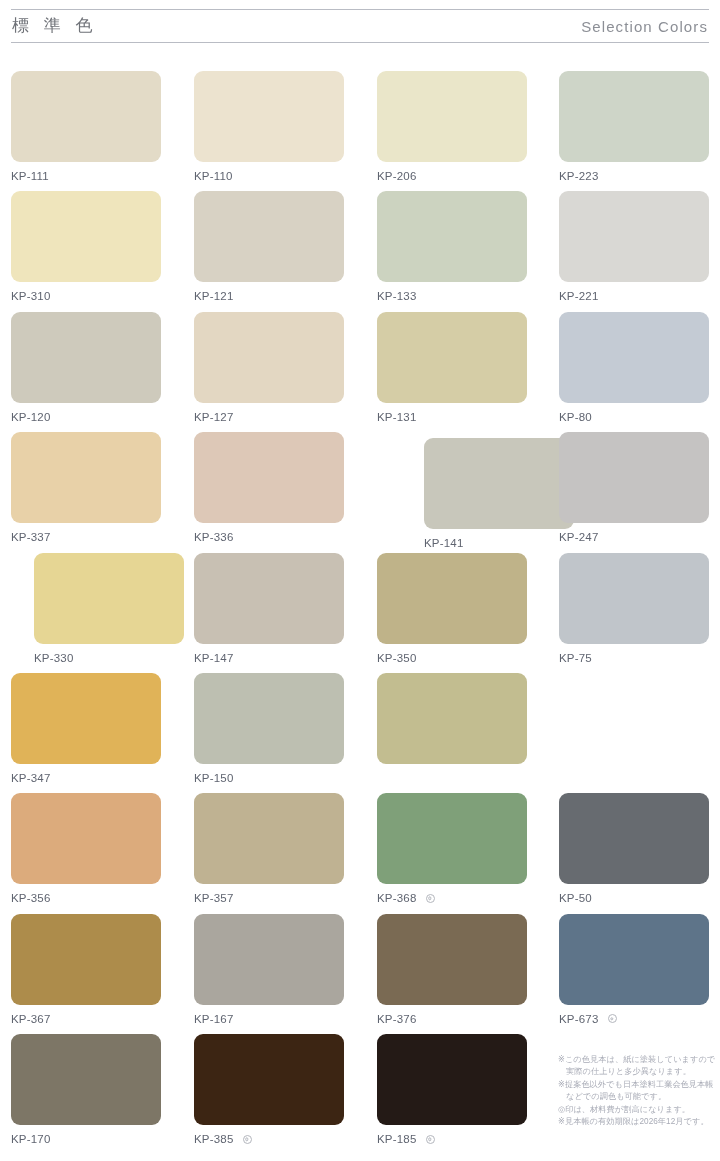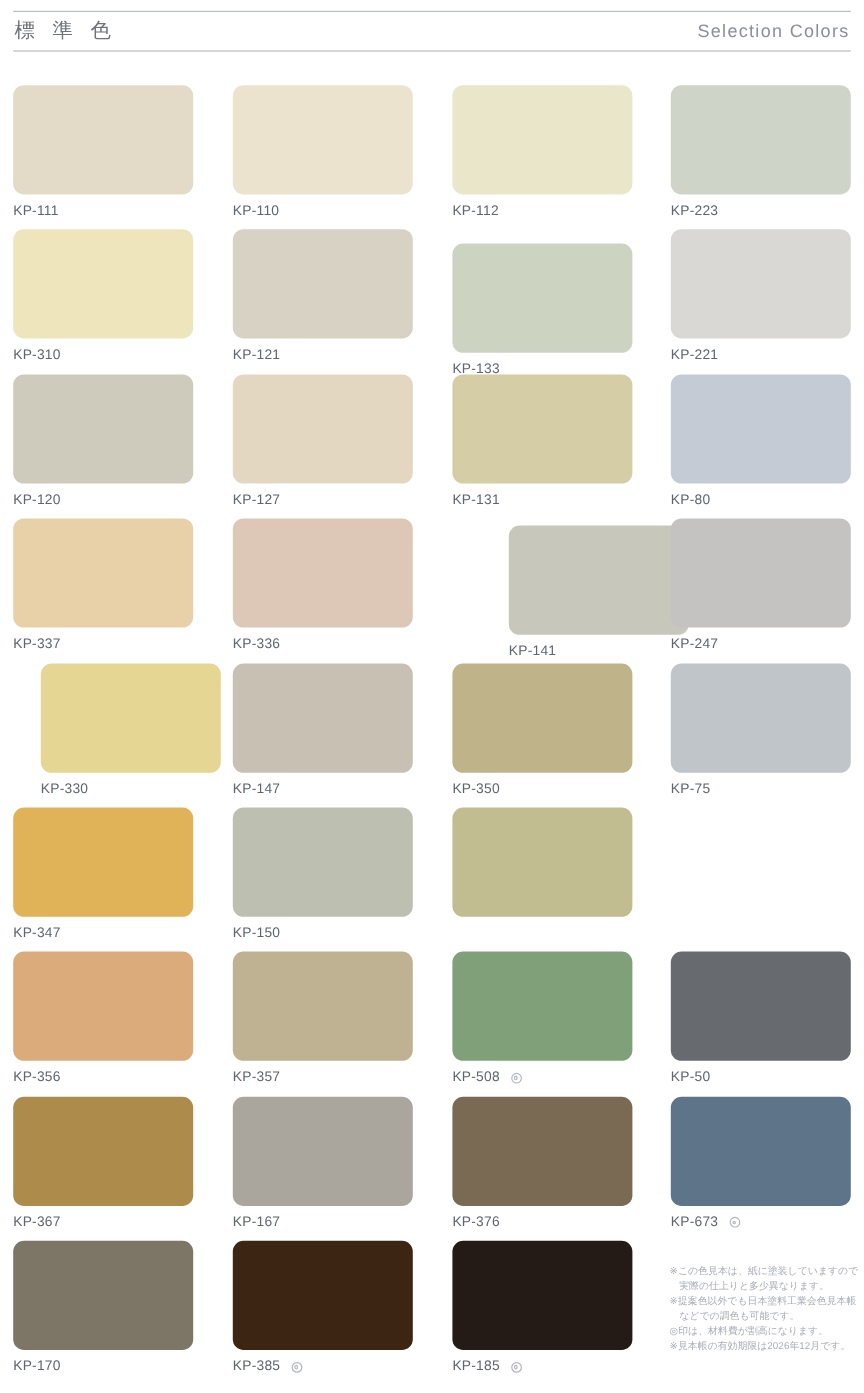--- a/index.html
+++ b/index.html
@@ -154,42 +154,42 @@
     </div>
     <div class="swatch-cell" style="left: 194px; top: 23px;">
       <div class="swatch-chip" title="KP-110" style="background: rgb(236, 227, 207);"></div>
       <div class="swatch-meta">
         <span class="swatch-label">KP-110</span>
       </div>
     </div>
     <div class="swatch-cell" style="left: 377px; top: 23px;">
       <div class="swatch-chip" title="KP-112" style="background: rgb(234, 230, 201);"></div>
       <div class="swatch-meta">
-        <span class="swatch-label">KP-112</span>
+        <span class="swatch-label">KP-206</span>
       </div>
     </div>
     <div class="swatch-cell" style="left: 559px; top: 23px;">
       <div class="swatch-chip" title="KP-223" style="background: rgb(206, 213, 200);"></div>
       <div class="swatch-meta">
         <span class="swatch-label">KP-223</span>
       </div>
     </div>
     <div class="swatch-cell" style="left: 11px; top: 143.4px;">
       <div class="swatch-chip" title="KP-310" style="background: rgb(239, 229, 188);"></div>
       <div class="swatch-meta">
         <span class="swatch-label">KP-310</span>
       </div>
     </div>
     <div class="swatch-cell" style="left: 194px; top: 143.4px;">
       <div class="swatch-chip" title="KP-121" style="background: rgb(216, 210, 196);"></div>
       <div class="swatch-meta">
         <span class="swatch-label">KP-121</span>
       </div>
     </div>
-    <div class="swatch-cell" style="left: 377px; top: 143.4px; margin-top: 12px;">
+    <div class="swatch-cell" style="left: 377px; top: 143.4px;">
       <div class="swatch-chip" title="KP-133" style="background: rgb(204, 211, 192);"></div>
       <div class="swatch-meta">
         <span class="swatch-label">KP-133</span>
       </div>
     </div>
     <div class="swatch-cell" style="left: 559px; top: 143.4px;">
       <div class="swatch-chip" title="KP-221" style="background: rgb(217, 216, 212);"></div>
       <div class="swatch-meta">
         <span class="swatch-label">KP-221</span>
       </div>
@@ -289,21 +289,21 @@
     </div>
     <div class="swatch-cell" style="left: 194px; top: 745.4px;">
       <div class="swatch-chip" title="KP-357" style="background: rgb(191, 178, 146);"></div>
       <div class="swatch-meta">
         <span class="swatch-label">KP-357</span>
       </div>
     </div>
     <div class="swatch-cell" style="left: 377px; top: 745.4px;">
       <div class="swatch-chip" title="KP-368" style="background: rgb(127, 160, 121);"></div>
       <div class="swatch-meta">
-        <span class="swatch-label">KP-508</span>
+        <span class="swatch-label">KP-368</span>
         <span class="swatch-mark"></span>
       </div>
     </div>
     <div class="swatch-cell" style="left: 559px; top: 745.4px;">
       <div class="swatch-chip" title="KP-50" style="background: rgb(103, 107, 112);"></div>
       <div class="swatch-meta">
         <span class="swatch-label">KP-50</span>
       </div>
     </div>
     <div class="swatch-cell" style="left: 11px; top: 865.8px;">

